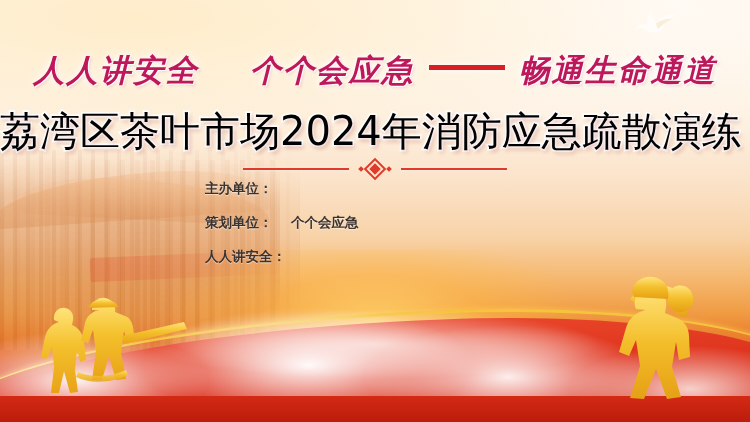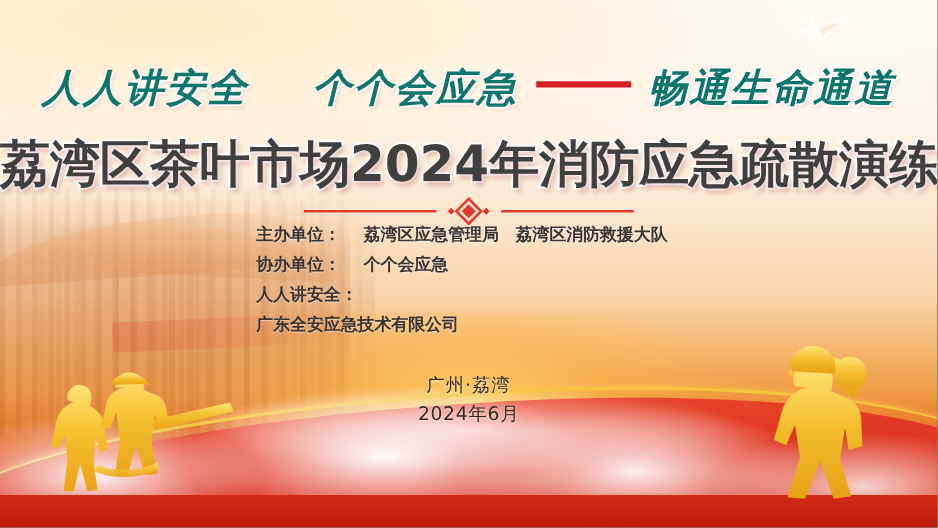--- a/index.html
+++ b/index.html
@@ -136,47 +136,47 @@
   .sil-right { right: 26px; bottom: 22px; width: 150px; height: 135px; }
 
   
   .slogan {
     position: absolute; top: 50px; left: 0; right: 0;
     text-align: center;
     font-size: 31px;
     font-weight: 700;
     font-style: italic;
     letter-spacing: 2px;
-    color: #0f766e;
+    color: #be185d;
     font-family: "DejaVu Serif", "Liberation Serif", serif;
     white-space: nowrap;
     text-shadow:
       0 0 7px rgba(255,255,255,.95),
       0 0 14px rgba(255,255,255,.85),
       1px 1px 0 rgba(255,255,255,.9),
       2px 2px 3px rgba(160,20,20,.22);
   }
   .slogan .dash {
     display: inline-block;
     width: 76px; height: 5px;
     background: #d81f26;
     vertical-align: 11px;
     margin: 0 1px;
     box-shadow: 0 0 6px rgba(255,255,255,.9);
   }
 
   
   .title {
     position: absolute; top: 104px; left: 0; right: 0;
-    text-align: right;
+    text-align: left;
     font-size: 40px;
-    font-weight: 700;
+    font-weight: 400;
     letter-spacing: 0px;
     white-space: nowrap;
-    color: #404040;
+    color: #000000;
     font-family: "DejaVu Sans", "Liberation Sans", sans-serif;
     -webkit-text-stroke: 3.2px #ffffff;
     paint-order: stroke fill;
     text-shadow:
       0 0 4px rgba(255,255,255,.9),
       2px 3px 4px rgba(150,18,10,.30);
   }
 
   
   .divider {
@@ -211,21 +211,21 @@
     content: "";
     position: absolute; inset: 2px;
     background: #e23a2a;
   }
 
   
   .orgblock {
     position: absolute; top: 178px; left: 0; right: 0;
     display: flex; flex-direction: column;
     align-items: center;
-    gap: 4px;
+    gap: 14px;
   }
   .orgrow {
     display: flex;
     width: 340px;
     font-size: 13.5px;
     font-weight: 700;
     line-height: 20px;
     color: #3a3330;
     font-family: "DejaVu Sans", "Liberation Sans", sans-serif;
     text-shadow: 0 1px 1px rgba(255,255,255,.55);
@@ -322,32 +322,26 @@
       <span class="dot"></span>
       <span class="diamond"></span>
       <span class="dot"></span>
     </span>
     <span class="rule"></span>
   </div>
 
   <div class="orgblock">
     <div class="orgrow">
       <span class="lbl">主办单位：</span>
-      <span class="val">荔湾区应急管理局　荔湾区消防救援大队</span>
     </div>
     <div class="orgrow">
-      <span class="lbl">协办单位：</span>
+      <span class="lbl">策划单位：</span>
       <span class="val">个个会应急</span>
     </div>
     <div class="orgrow">
       <span class="lbl">人人讲安全：</span>
     </div>
     <div class="orgrow">
-      <span class="val">广东全安应急技术有限公司</span>
     </div>
   </div>
 
-  <div class="footer">
-    <div class="place">广州·荔湾</div>
-    <div class="date">2024年6月</div>
-  </div>
 
 </div>
 
 </body></html>

